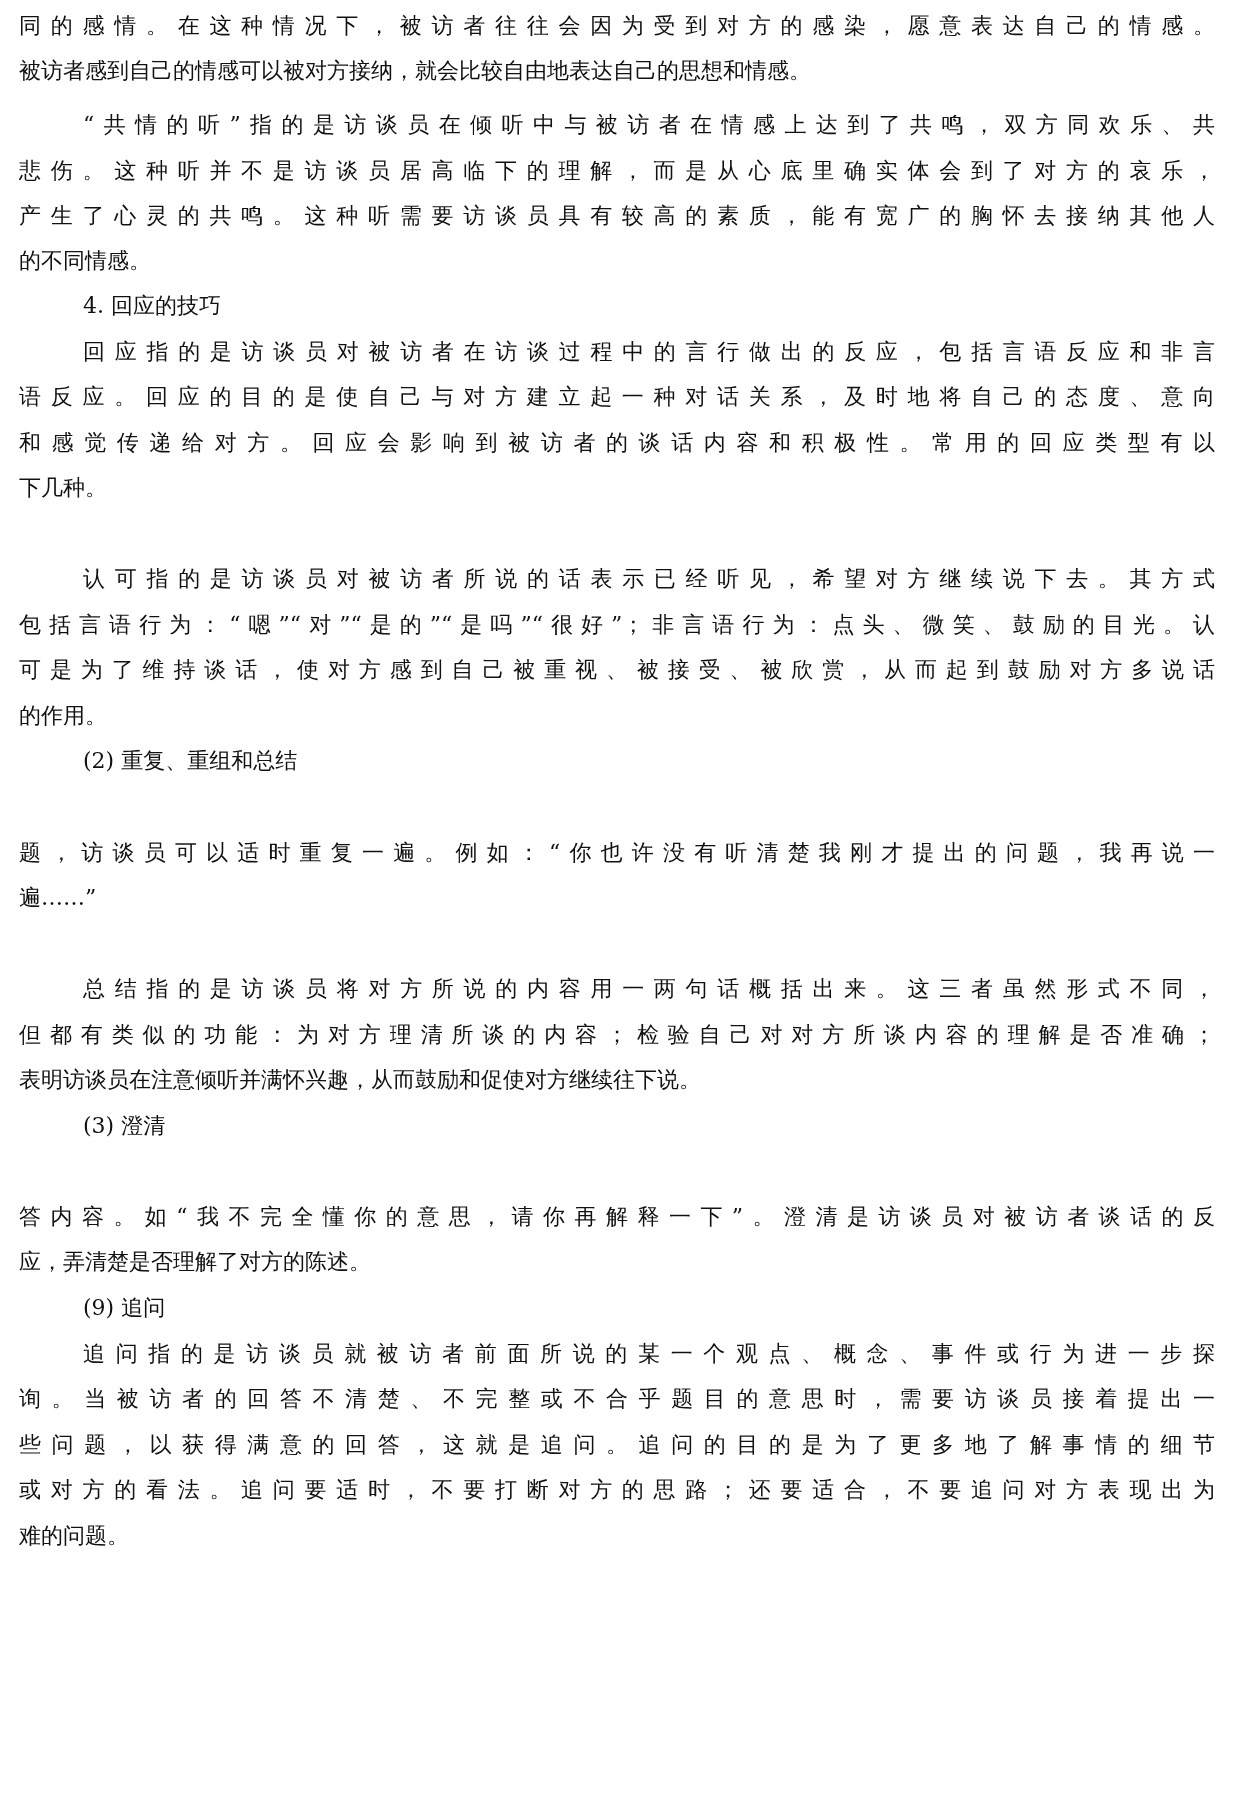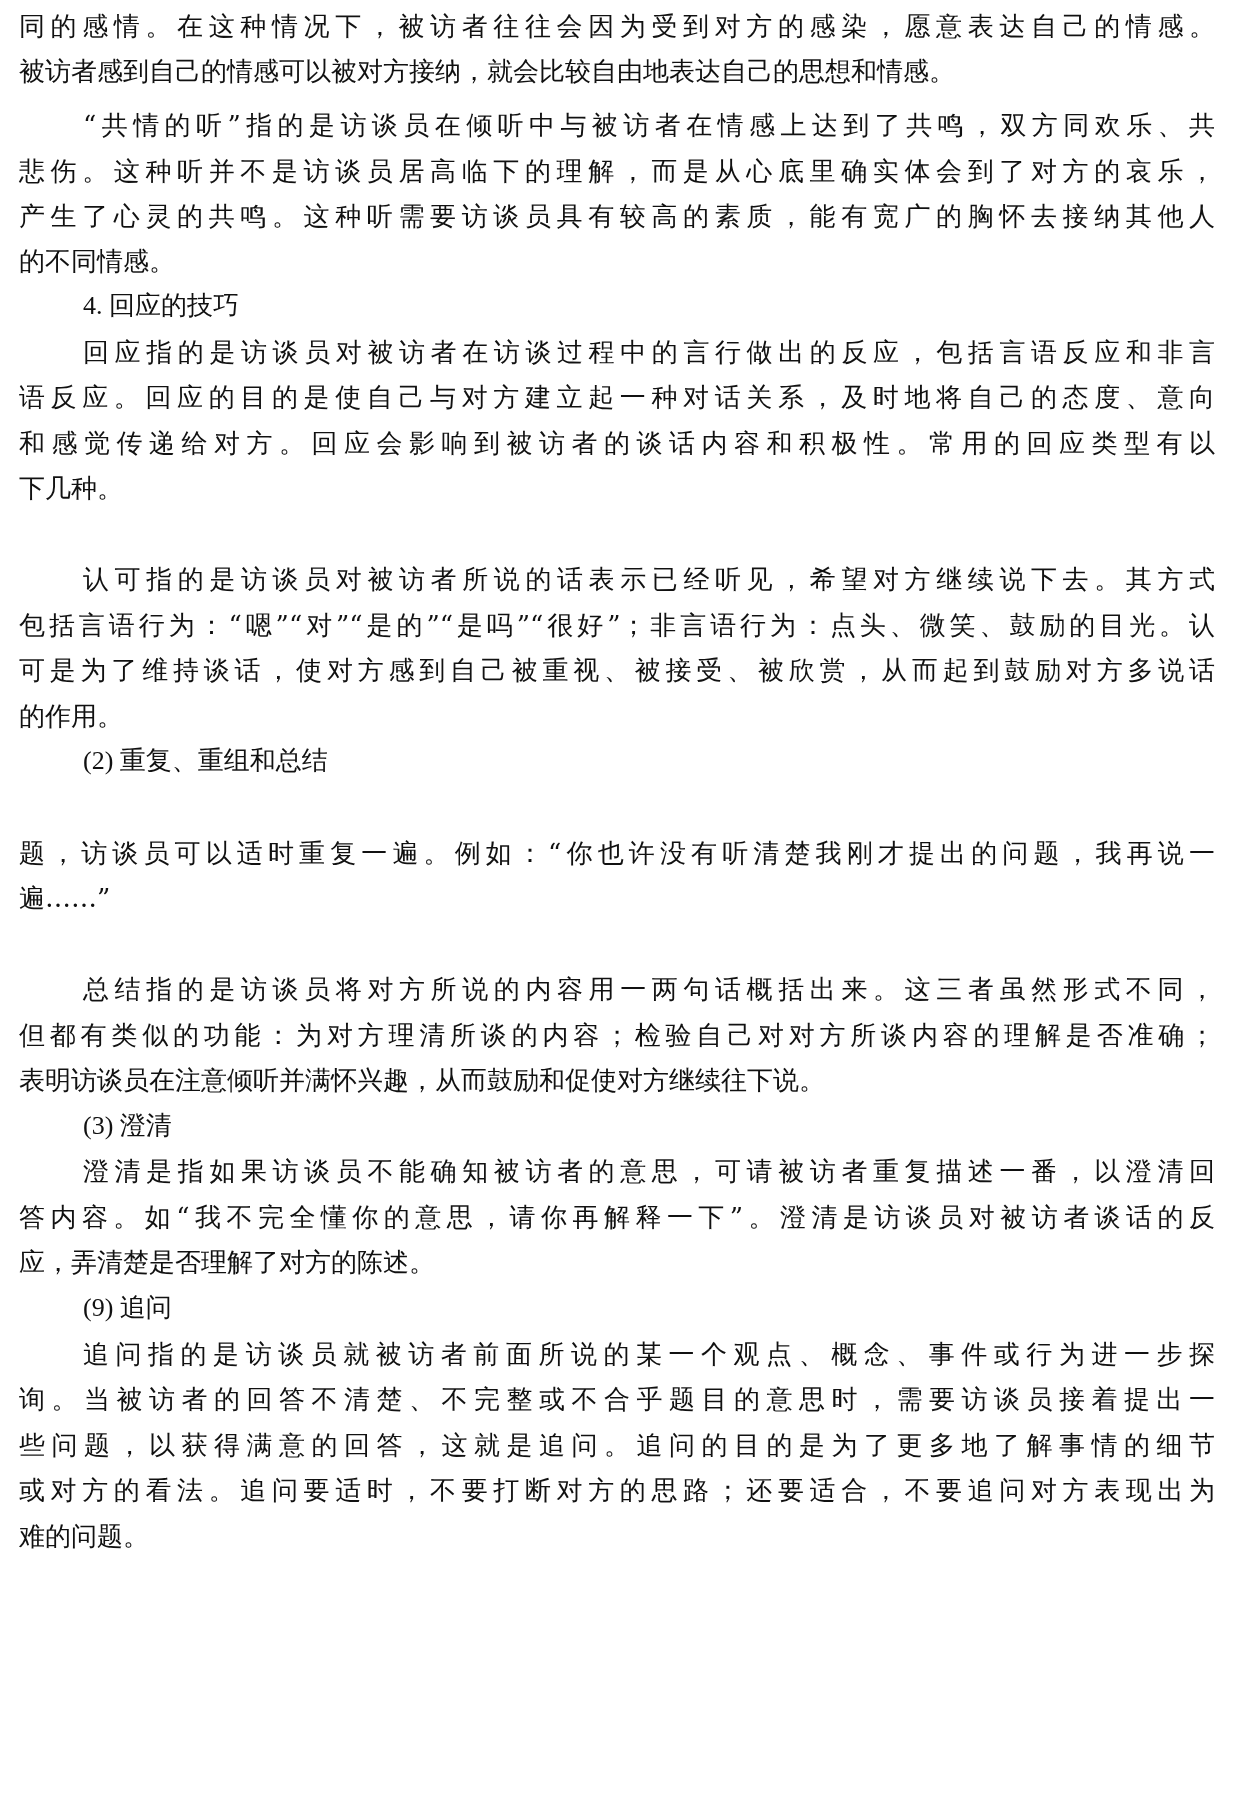--- a/index.html
+++ b/index.html
@@ -20,37 +20,36 @@
       left: 0;
       top: 0;
       width: 1234px;
       height: 1810px;
     }
     .line {
       position: absolute;
       left: 19px;
       width: 1196px;
       height: 46px;
-      font-size: 26px;
+      font-size: 22px;
       line-height: 46px;
       white-space: nowrap;
       text-align: justify;
       text-align-last: justify;
       letter-spacing: 0;
     }
     .line.last {
       text-align-last: left;
     }
     .line.indent {
       left: 83px;
       width: 1132px;
     }
     .line.heading {
       text-align-last: left;
-      font-family: Liberation Serif, serif;
     }
   </style>
 </head>
 <body>
 
 <div class="page">
 
   <div class="line" style="top:3px">同的感情。在这种情况下，被访者往往会因为受到对方的感染，愿意表达自己的情感。</div>
   <div class="line last" style="top:48px">被访者感到自己的情感可以被对方接纳，就会比较自由地表达自己的思想和情感。</div>
 
@@ -77,21 +76,20 @@
   <div class="line" style="top:830px">题，访谈员可以适时重复一遍。例如：“你也许没有听清楚我刚才提出的问题，我再说一</div>
   <div class="line last" style="top:875px">遍……”</div>
 
 
   <div class="line indent" style="top:966px">总结指的是访谈员将对方所说的内容用一两句话概括出来。这三者虽然形式不同，</div>
   <div class="line" style="top:1012px">但都有类似的功能：为对方理清所谈的内容；检验自己对对方所谈内容的理解是否准确；</div>
   <div class="line last" style="top:1057px">表明访谈员在注意倾听并满怀兴趣，从而鼓励和促使对方继续往下说。</div>
 
   <div class="line indent heading" style="top:1103px">(3) 澄清</div>
 
-  <div class="line indent" style="top:1148px">澄清是指如果访谈员不能确知被访者的意思，可请被访者重复描述一番，以澄清回</div>
   <div class="line" style="top:1194px">答内容。如“我不完全懂你的意思，请你再解释一下”。澄清是访谈员对被访者谈话的反</div>
   <div class="line last" style="top:1239px">应，弄清楚是否理解了对方的陈述。</div>
 
   <div class="line indent heading" style="top:1285px">(9) 追问</div>
 
   <div class="line indent" style="top:1331px">追问指的是访谈员就被访者前面所说的某一个观点、概念、事件或行为进一步探</div>
   <div class="line" style="top:1376px">询。当被访者的回答不清楚、不完整或不合乎题目的意思时，需要访谈员接着提出一</div>
   <div class="line" style="top:1422px">些问题，以获得满意的回答，这就是追问。追问的目的是为了更多地了解事情的细节</div>
   <div class="line" style="top:1467px">或对方的看法。追问要适时，不要打断对方的思路；还要适合，不要追问对方表现出为</div>
   <div class="line last" style="top:1513px">难的问题。</div>

